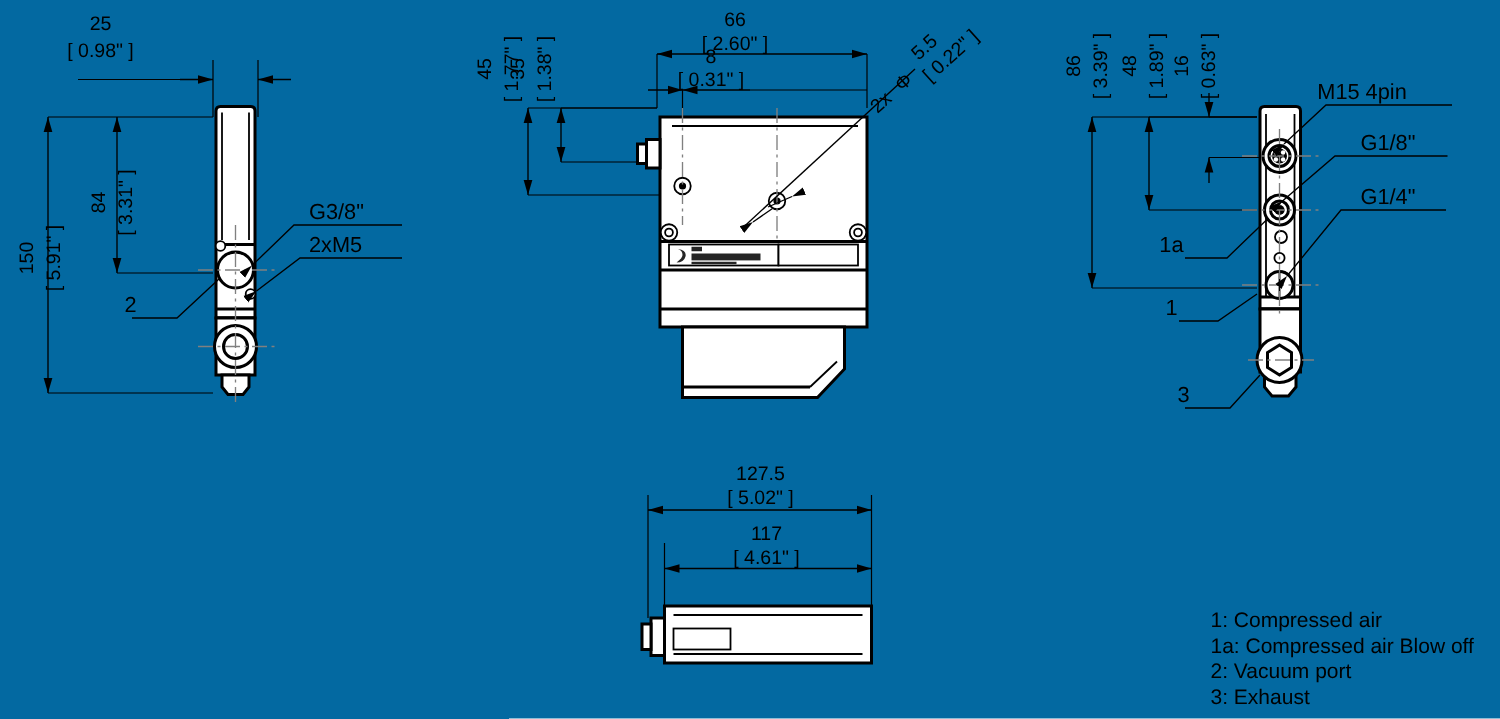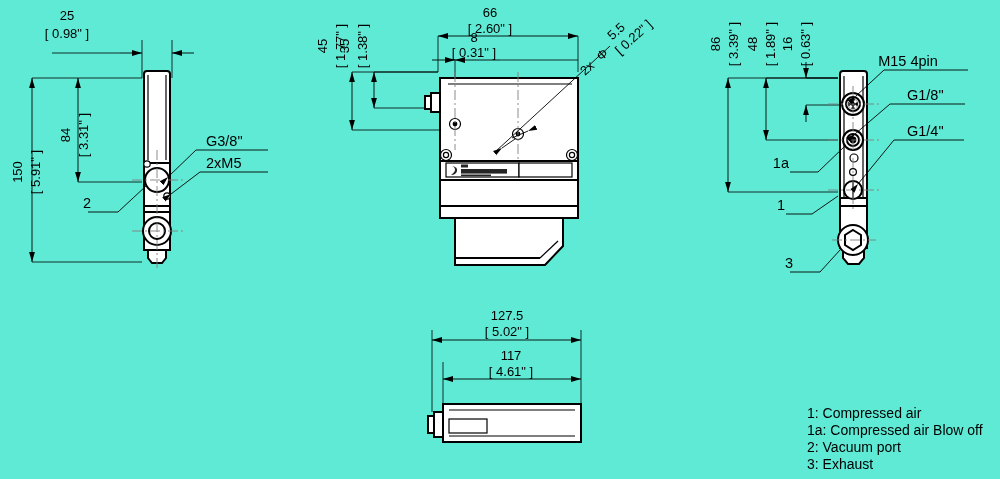--- a/index.html
+++ b/index.html
@@ -4,21 +4,21 @@
 <style>
   html, body {
     margin: 0;
     padding: 0;
     background: #ffffff;
   }
   #sheet {
     position: relative;
     width: 1000px;
     height: 479px;
-    background: #5eead4;
+    background: #0369a1;
     font-family: "Liberation Sans", sans-serif;
     overflow: hidden;
   }
   #sheet svg {
     position: absolute;
     top: 0;
     left: 0;
     width: 1000px;
     height: 479px;
   }

